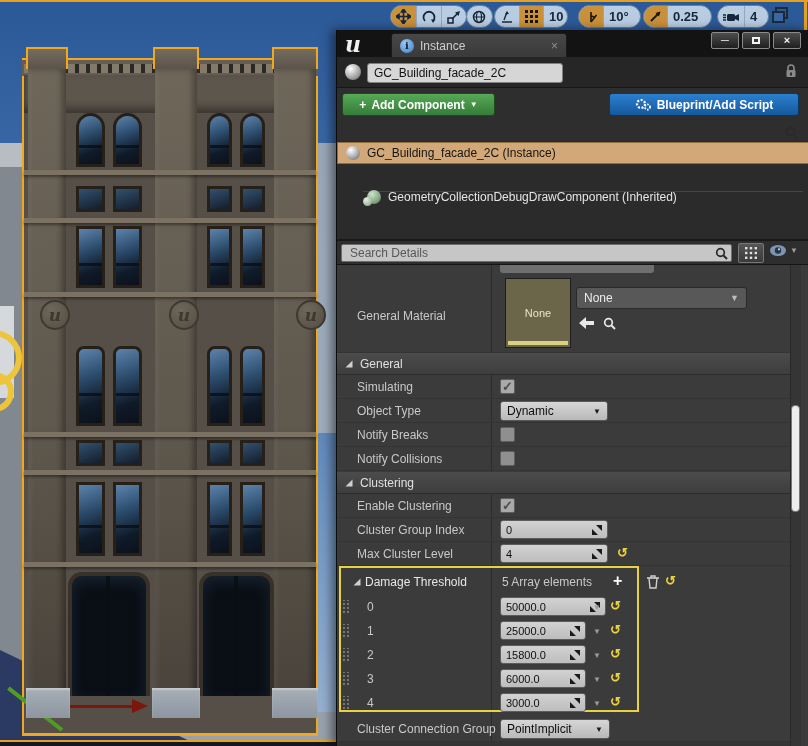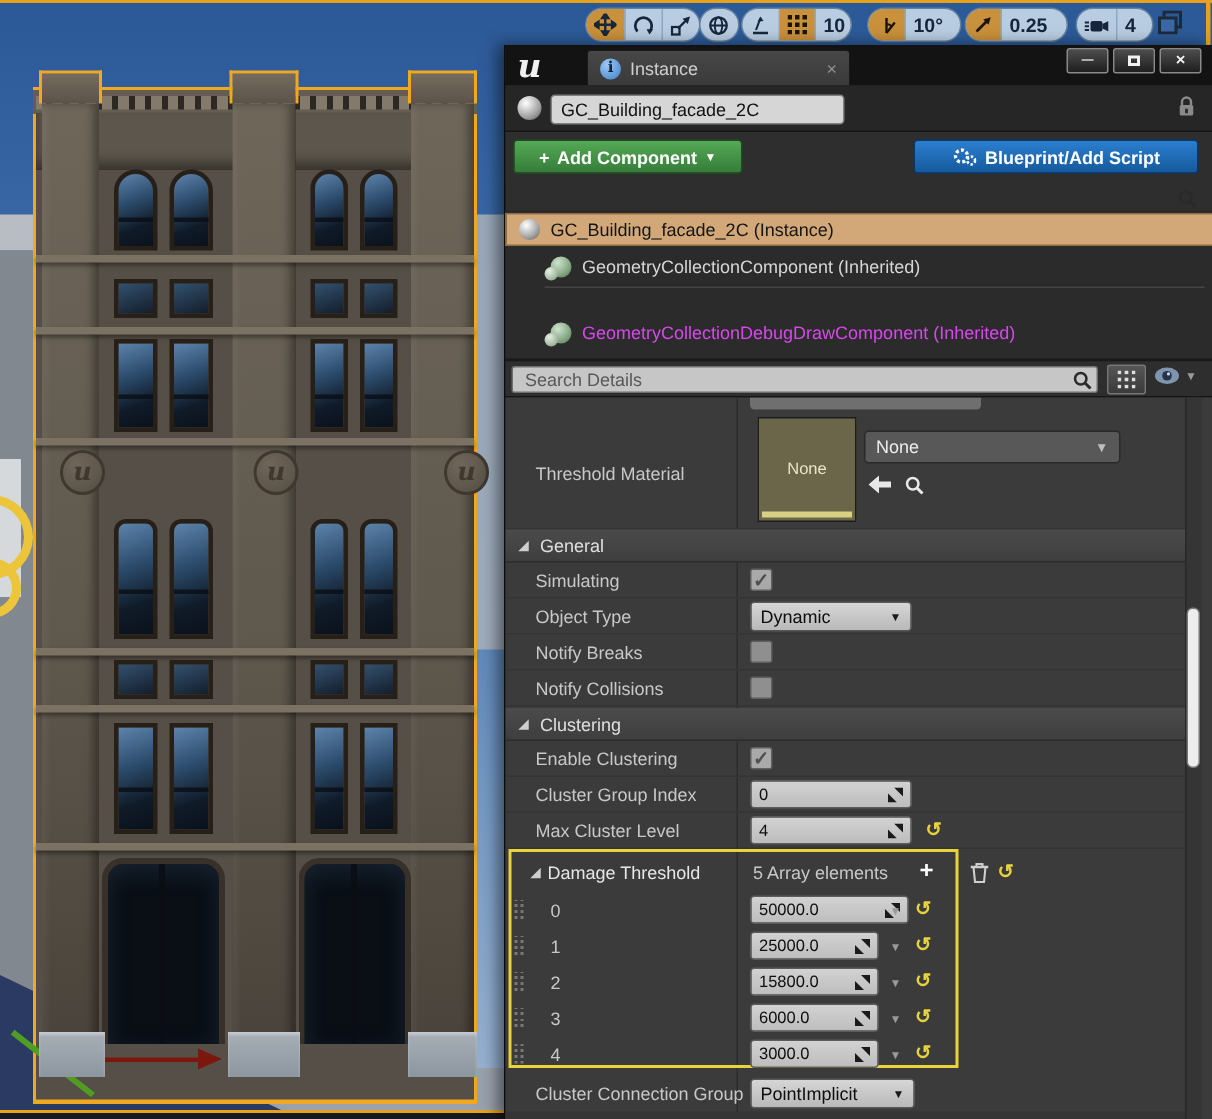--- a/index.html
+++ b/index.html
@@ -132,21 +132,21 @@
   .searchfield::placeholder { color:#585858; opacity:1; }
   .mag { position:absolute; }
 
   .tree { position:absolute; left:0; top:110px; width:472px; height:101px; background:#2b2b2b;
      border-bottom:2px solid #191919; }
   .trow { position:absolute; left:0; width:472px; display:flex; align-items:center; gap:7px; }
   .trow1 { top:2px; height:22px; background:#d2a878; color:#151515; border:1px solid #8f6d43;
      padding-left:8px;align-items:center; }
   .trow2 { top:26px; height:24px; padding-left:30px; color:#d6d6d6; }
   .tsep  { position:absolute; left:26px; top:51px; width:440px; height:1px; background:#454545; }
-  .trow3 { top:70px; height:24px; padding-left:30px; color:#d946ef;text-align:right; }
+  .trow3 { top:45px; height:24px; padding-left:30px; color:#e5e5e5;text-align:right; }
   .gsphere { width:14px; height:14px; border-radius:50%;
      background:radial-gradient(circle at 35% 30%, #cfe3cd, #84a883 60%, #4c6b4c); position:relative; }
   .gsphere::after { content:""; position:absolute; left:-4px; bottom:-2px; width:9px; height:9px;
      border-radius:50%; background:radial-gradient(circle at 35% 30%, #e6efe4, #7d9b7c); }
 
   .sdrow { position:absolute; left:0; top:211px; width:472px; height:24px; background:#2e2e2e;
      border-bottom:1px solid #151515; }
   .gridbtn { position:absolute; left:401px; top:2px; width:26px; height:20px;
      background:linear-gradient(180deg,#565656,#3a3a3a); border:1px solid #777; border-radius:2px;
      display:flex; align-items:center; justify-content:center; }
@@ -464,24 +464,20 @@
     <svg class="mag" style="left:448px;top:96px" width="13" height="13" viewBox="0 0 13 13">
       <circle cx="5.5" cy="5.5" r="3.8" fill="none" stroke="#2a2a2a" stroke-width="1.7"></circle>
       <line x1="8.5" y1="8.5" x2="12" y2="12" stroke="#2a2a2a" stroke-width="2"></line>
     </svg>
 
     <div class="tree">
       <div class="trow trow1">
         <div class="sphere" style="width:14px;height:14px"></div>
         <span>GC_Building_facade_2C (Instance)</span>
       </div>
-      <div class="trow trow2">
-        <div class="gsphere"></div>
-        <span>GeometryCollectionComponent (Inherited)</span>
-      </div>
       <div class="tsep"></div>
       <div class="trow trow3">
         <div class="gsphere"></div>
         <span>GeometryCollectionDebugDrawComponent (Inherited)</span>
       </div>
     </div>
 
     <div class="sdrow">
       <input class="searchfield abs" style="left: 4px; top: 3px; width: 391px; height: 18px;" placeholder="Search Details">
       <svg class="mag" style="left:378px;top:6px" width="13" height="13" viewBox="0 0 13 13">
@@ -511,21 +507,21 @@
         </svg>
         <span class="gchev">▼</span>
       </div>
     </div>
 
     <div class="props">
       <div class="split"></div>
       <div class="partialw"></div>
 
       <div class="prow" style="top:8px;height:80px">
-        <span class="plabel" style="top:36px">Threshold Material</span>
+        <span class="plabel" style="top:36px">General Material</span>
         <div class="thumb">
           <span>None</span>
         </div>
         <div class="ddark" style="top:14px">
           <span>None</span>
           <span class="dchev">▼</span>
         </div>
         <svg style="position:absolute;left:242px;top:44px" width="16" height="12" viewBox="0 0 16 12">
           <polygon points="0,6 7,0 7,4 15,4 15,8 7,8 7,12" fill="#e8e8e8"></polygon>
         </svg>

